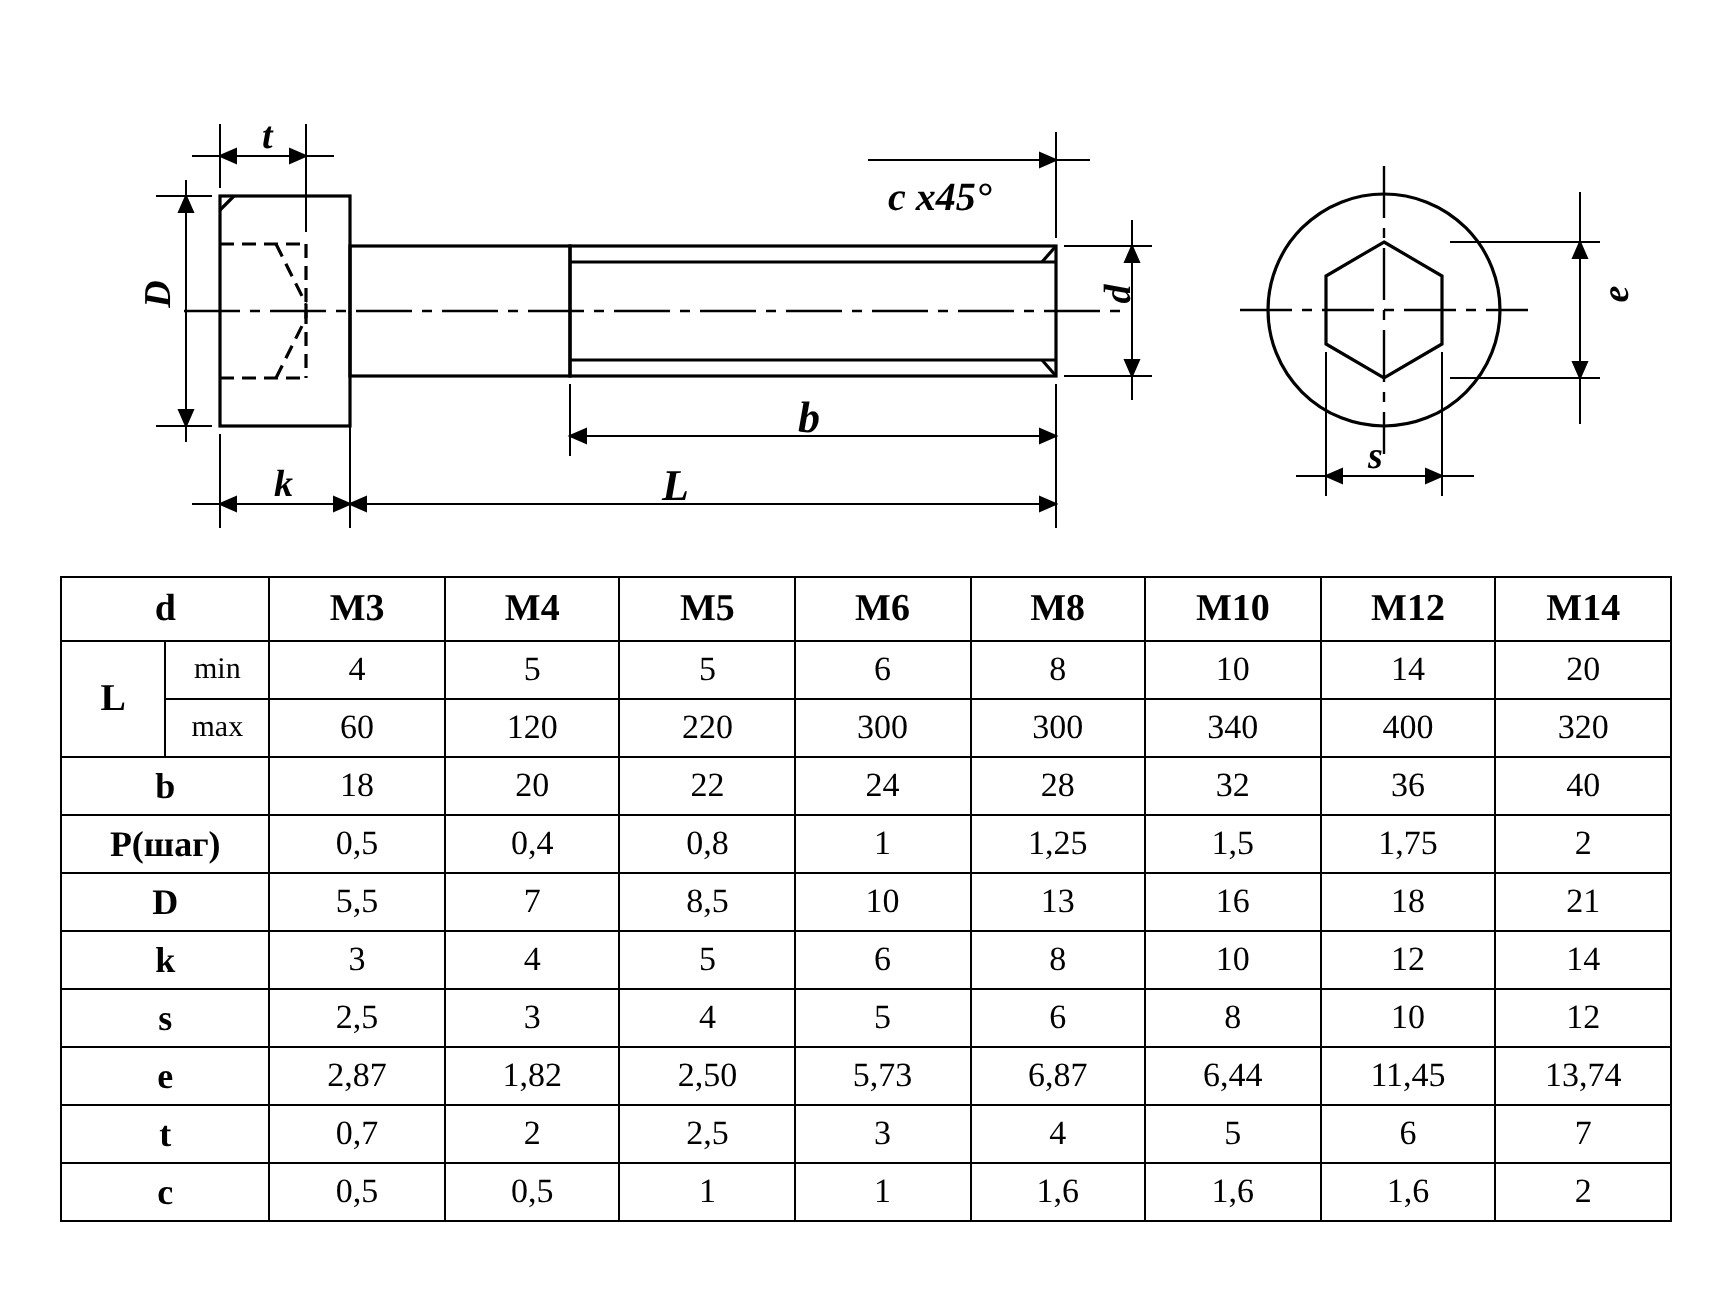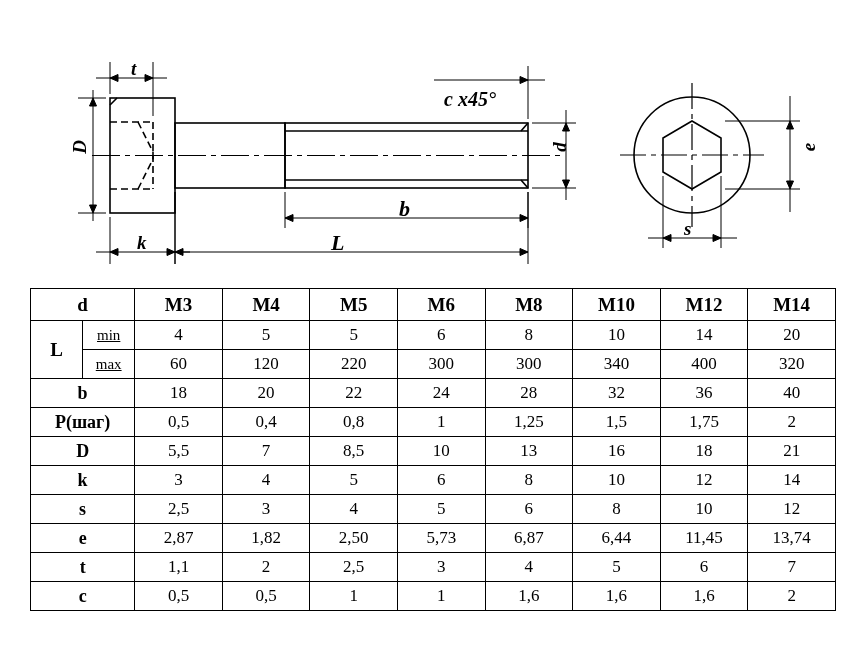--- a/index.html
+++ b/index.html
@@ -78,21 +78,21 @@
   }
   #spec-table td.val {
     font-weight: normal;
     font-size: 17px;
   }
   #spec-table td.lcell {
     font-weight: bold;
     font-size: 19px;
   }
   .col-name { width: 96px; }
-  .col-sub  { width: 66px; text-decoration: underline; }
+  .col-sub  { width: 66px; }
   .col-m    { width: 80.5px; }
 </style>
 </head>
 <body>
 
 <div id="sheet">
 
   <div id="drawing">
     <svg width="867" height="285" viewBox="0 0 867 285">
       <g stroke="#000" fill="none" stroke-width="1.6">
@@ -324,21 +324,21 @@
         <td class="val">2,50</td>
         <td class="val">5,73</td>
         <td class="val">6,87</td>
         <td class="val">6,44</td>
         <td class="val">11,45</td>
         <td class="val">13,74</td>
       </tr>
 
       <tr>
         <td class="rowhead" colspan="2">t</td>
-        <td class="val">1,1</td>
+        <td class="val">0,7</td>
         <td class="val">2</td>
         <td class="val">2,5</td>
         <td class="val">3</td>
         <td class="val">4</td>
         <td class="val">5</td>
         <td class="val">6</td>
         <td class="val">7</td>
       </tr>
 
       <tr>

